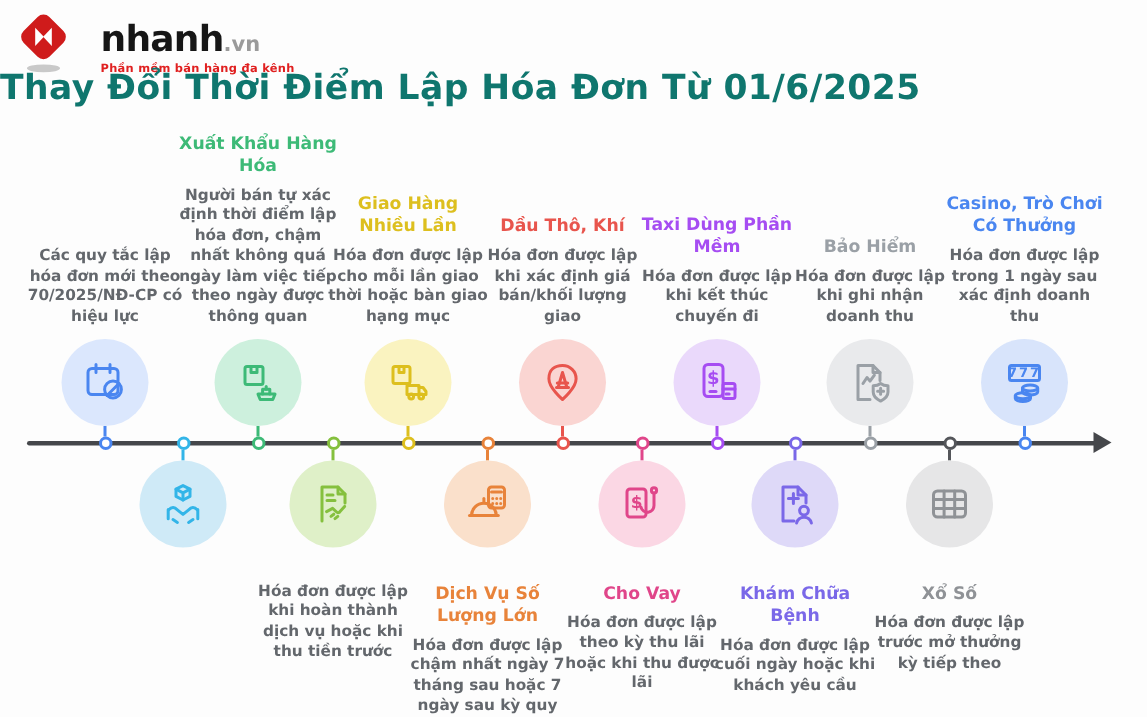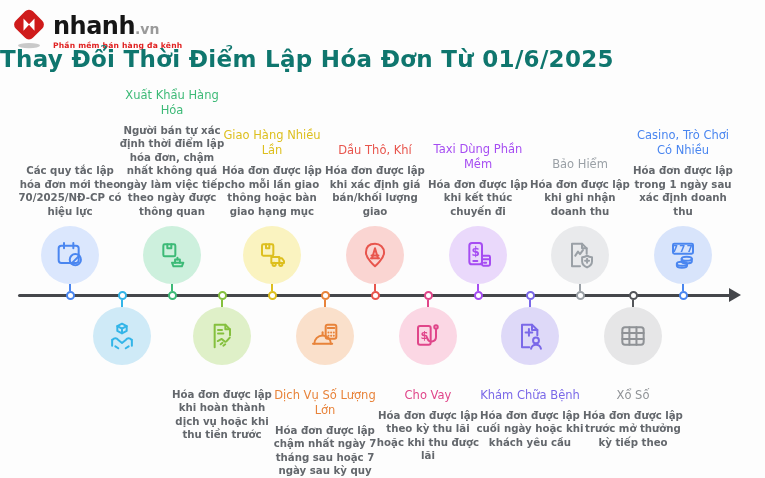--- a/index.html
+++ b/index.html
@@ -1,21 +1,21 @@
 <!DOCTYPE html>
 <html><head>
 <meta charset="utf-8">
 <style>
   * { margin:0; padding:0; box-sizing:border-box; }
   html,body { background:#fff; }
   body { font-family:"DejaVu Sans","Liberation Sans",sans-serif; }
   .canvas { position:relative; width:765px; height:478px; background:#fdfdfd; overflow:hidden; }
 
   
-  .logo { position:absolute; left:10px; top:8px; display:flex; align-items:flex-start; gap:5px; }
+  .logo { position:absolute; left:10px; top:8px; display:flex; align-items:flex-start; gap:19px; }
   .logo-mark { width:38px; height:42px; }
   .logo-text-col { display:flex; flex-direction:column; margin-top:4px; }
   .logo-word-line { display:flex; align-items:baseline; }
   .logo-word { font-size:24px; font-weight:bold; color:#161616; letter-spacing:-0.5px; }
   .logo-tld { font-size:14px; font-weight:bold; color:#9a9a9a; }
   .logo-tagline { font-size:7.6px; font-weight:bold; color:#e02020; margin-top:1px; letter-spacing:0.2px; }
 
   
   .title { position:absolute; left:0; right:0; top:46px; text-align:left;
            font-size:23px; font-weight:bold; color:#0f766e; letter-spacing:0.3px; }
@@ -36,21 +36,21 @@
   .node { width:9px; height:9px; border-radius:50%; background:#fff; border:2px solid var(--node); }
 
   
   .tu0{left:41px}.tu1{left:143px}.tu2{left:243px}.tu3{left:346px}.tu4{left:449px}.tu5{left:551px}.tu6{left:654px}
   .bu0{left:93px}.bu1{left:193px}.bu2{left:296px}.bu3{left:399px}.bu4{left:501px}.bu5{left:604px}
 
   
   .tcol { position:absolute; width:108px; text-align:center; }
   .tcol.top { top:92px; height:126px; display:flex; flex-direction:column; justify-content:flex-end; }
   .tcol.bottom { top:388px; }
-  .heading { font-size:11.5px; font-weight:normal; color:var(--accent); line-height:1.3; margin-bottom:6px; }
+  .heading { font-size:11.5px; font-weight:bold; color:var(--accent); line-height:1.3; margin-bottom:6px; }
   .body { font-size:10.2px; font-weight:bold; color:#63676c; line-height:1.32; }
 
   
   .tc0{left:16px}.tc1{left:118px}.tc2{left:218px}.tc3{left:321px}.tc4{left:424px}.tc5{left:526px}.tc6{left:629px}
   .bc0{left:68px}.bc1{left:168px}.bc2{left:271px}.bc3{left:374px}.bc4{left:476px}.bc5{left:579px}
 </style>
 </head>
 <body>
 
 <div class="canvas">
@@ -78,36 +78,36 @@
 
   <div class="tcol top tc0" style="--accent: #4a86f0;">
     <div class="body">Các quy tắc lập hóa đơn mới theo 70/2025/NĐ-CP có hiệu lực</div>
   </div>
   <div class="tcol top tc1" style="--accent: #3dba77;">
     <div class="heading">Xuất Khẩu Hàng Hóa</div>
     <div class="body">Người bán tự xác định thời điểm lập hóa đơn, chậm nhất không quá ngày làm việc tiếp theo ngày được thông quan</div>
   </div>
   <div class="tcol top tc2" style="--accent: #ddbf1e;">
     <div class="heading">Giao Hàng Nhiều Lần</div>
-    <div class="body">Hóa đơn được lập cho mỗi lần giao thông hoặc bàn giao hạng mục</div>
+    <div class="body">Hóa đơn được lập cho mỗi lần giao thời hoặc bàn giao hạng mục</div>
   </div>
   <div class="tcol top tc3" style="--accent: #e8554d;">
     <div class="heading">Dầu Thô, Khí</div>
     <div class="body">Hóa đơn được lập khi xác định giá bán/khối lượng giao</div>
   </div>
   <div class="tcol top tc4" style="--accent: #a64df2;">
     <div class="heading">Taxi Dùng Phần Mềm</div>
     <div class="body">Hóa đơn được lập khi kết thúc chuyến đi</div>
   </div>
   <div class="tcol top tc5" style="--accent: #9aa0a6;">
     <div class="heading">Bảo Hiểm</div>
     <div class="body">Hóa đơn được lập khi ghi nhận doanh thu</div>
   </div>
   <div class="tcol top tc6" style="--accent: #4a86f0;">
-    <div class="heading">Casino, Trò Chơi Có Nhiều</div>
+    <div class="heading">Casino, Trò Chơi Có Thưởng</div>
     <div class="body">Hóa đơn được lập trong 1 ngày sau xác định doanh thu</div>
   </div>
 
   <div class="tcol bottom bc1" style="--accent: #85c03e;">
     <div class="body">Hóa đơn được lập khi hoàn thành dịch vụ hoặc khi thu tiền trước</div>
   </div>
   <div class="tcol bottom bc2" style="--accent: #e8833a;">
     <div class="heading">Dịch Vụ Số Lượng Lớn</div>
     <div class="body">Hóa đơn được lập chậm nhất ngày 7 tháng sau hoặc 7 ngày sau kỳ quy ước</div>
   </div>

